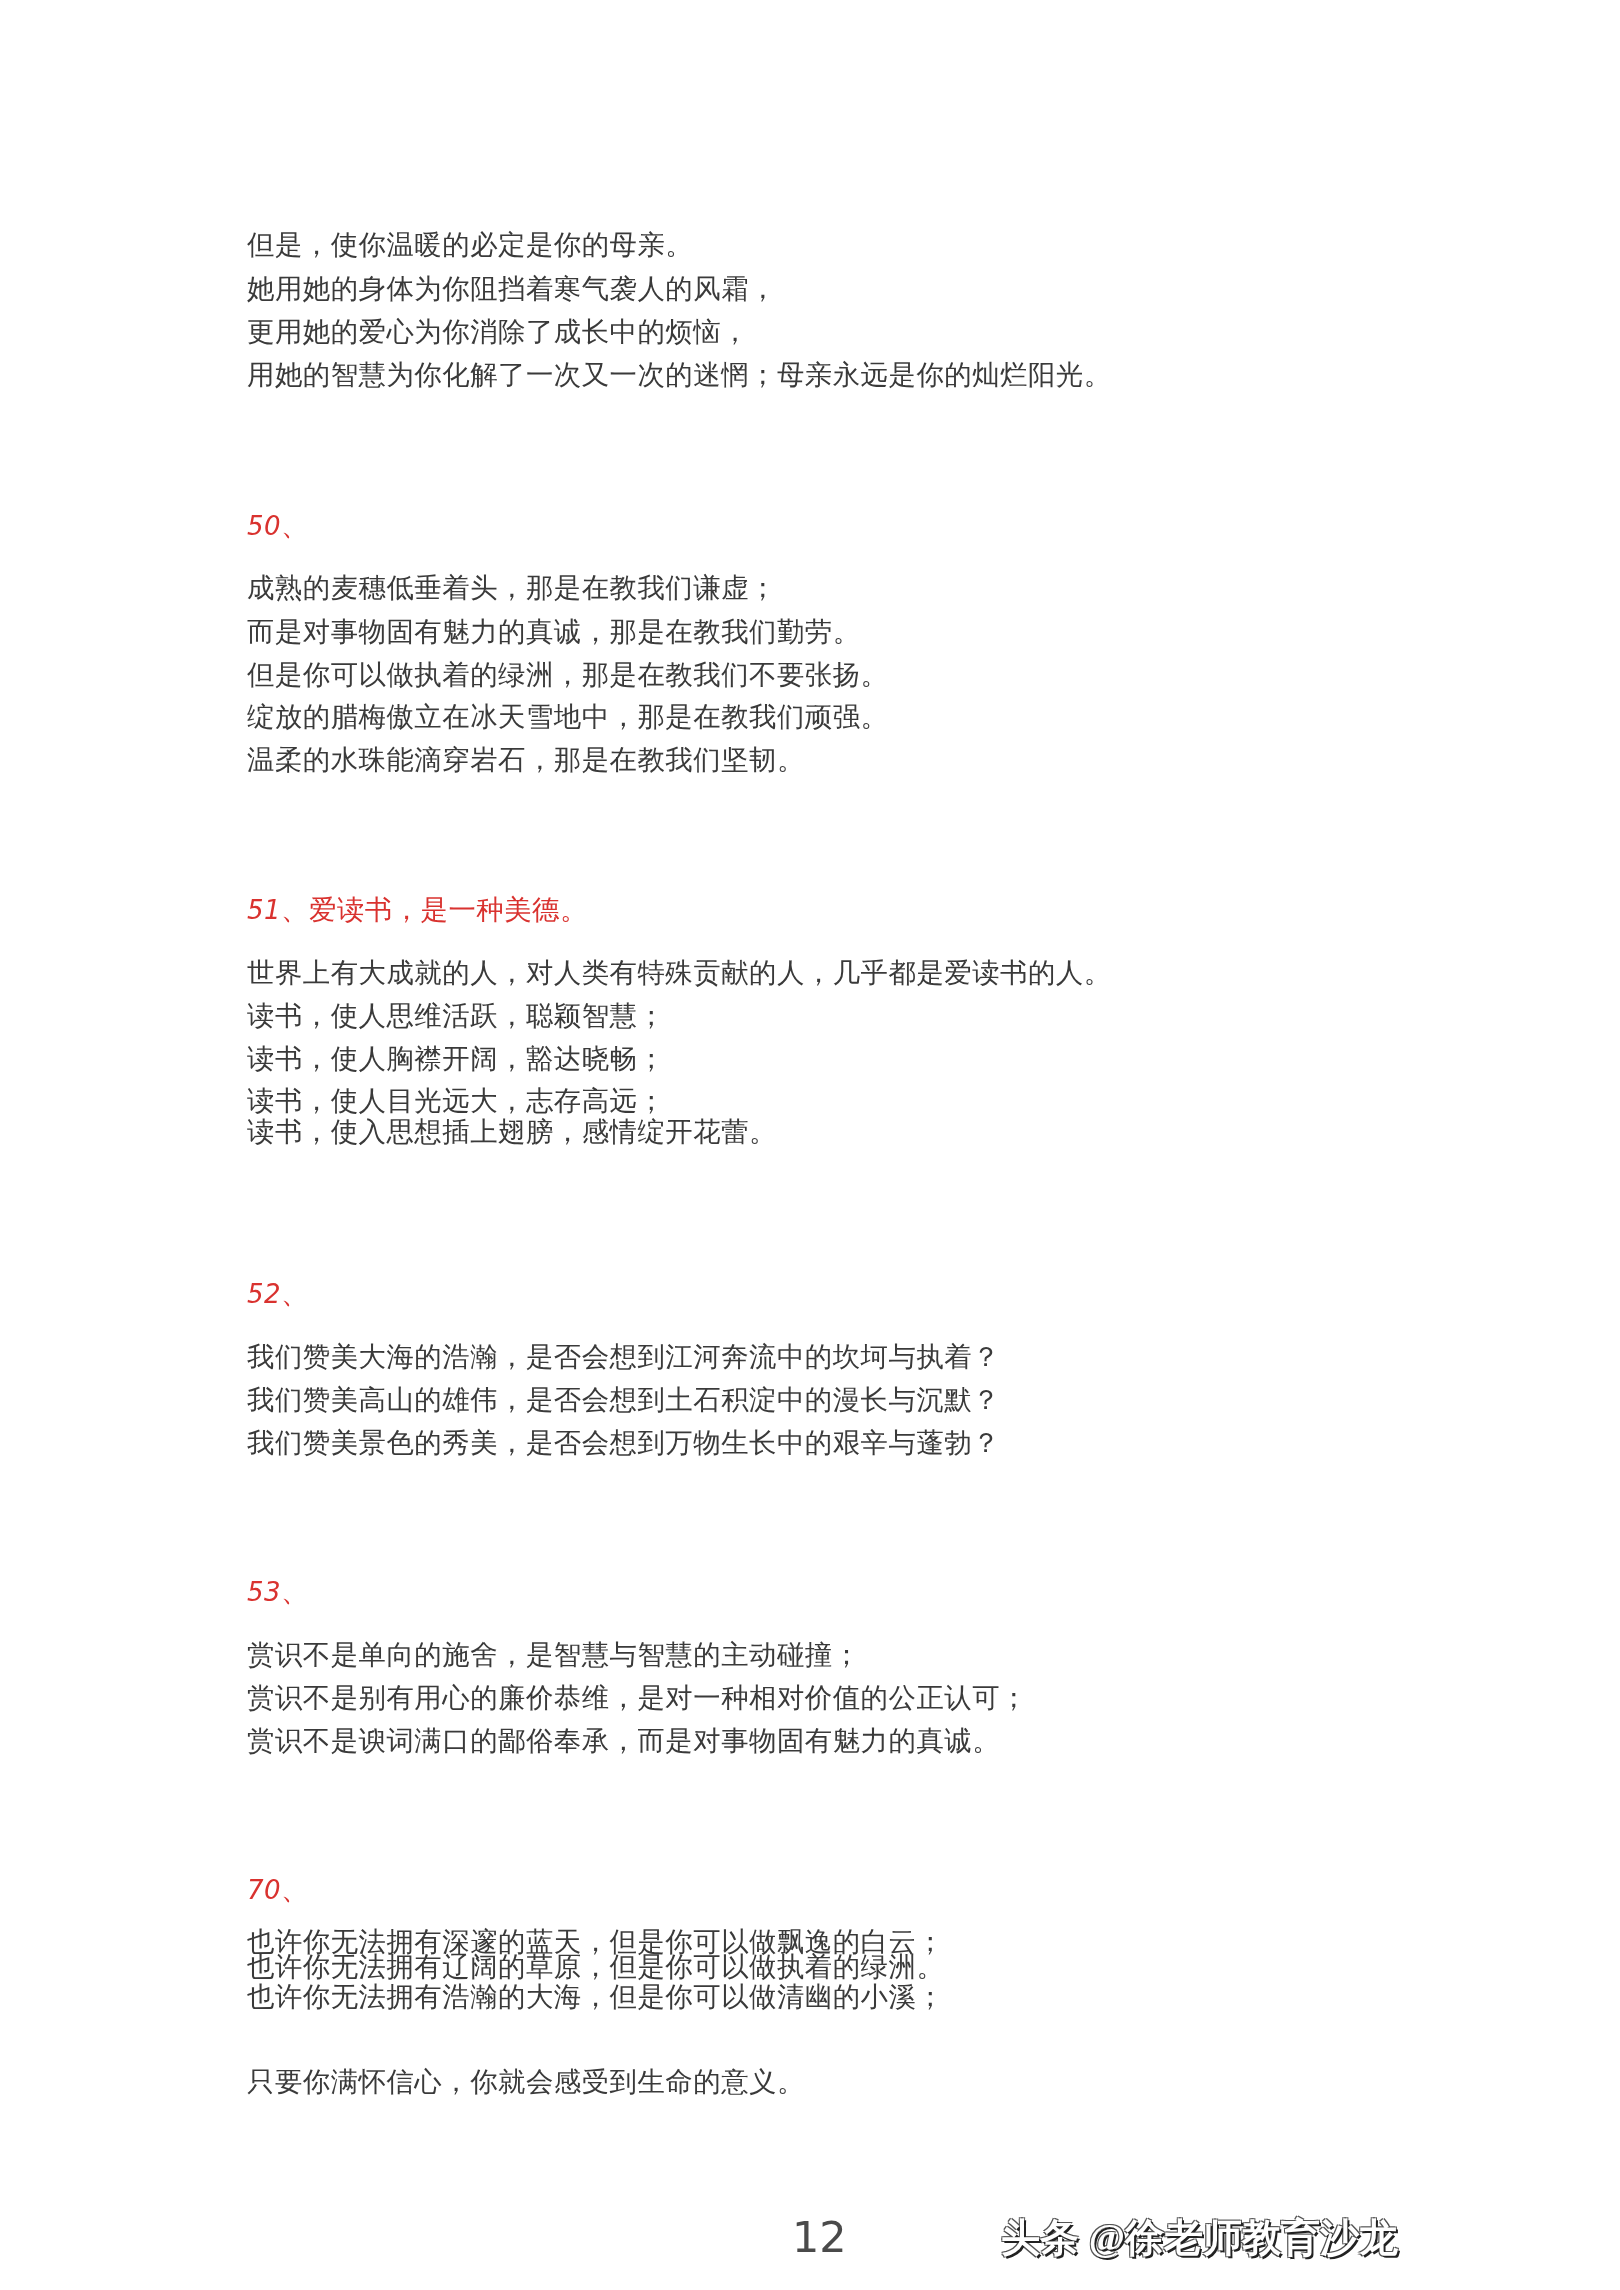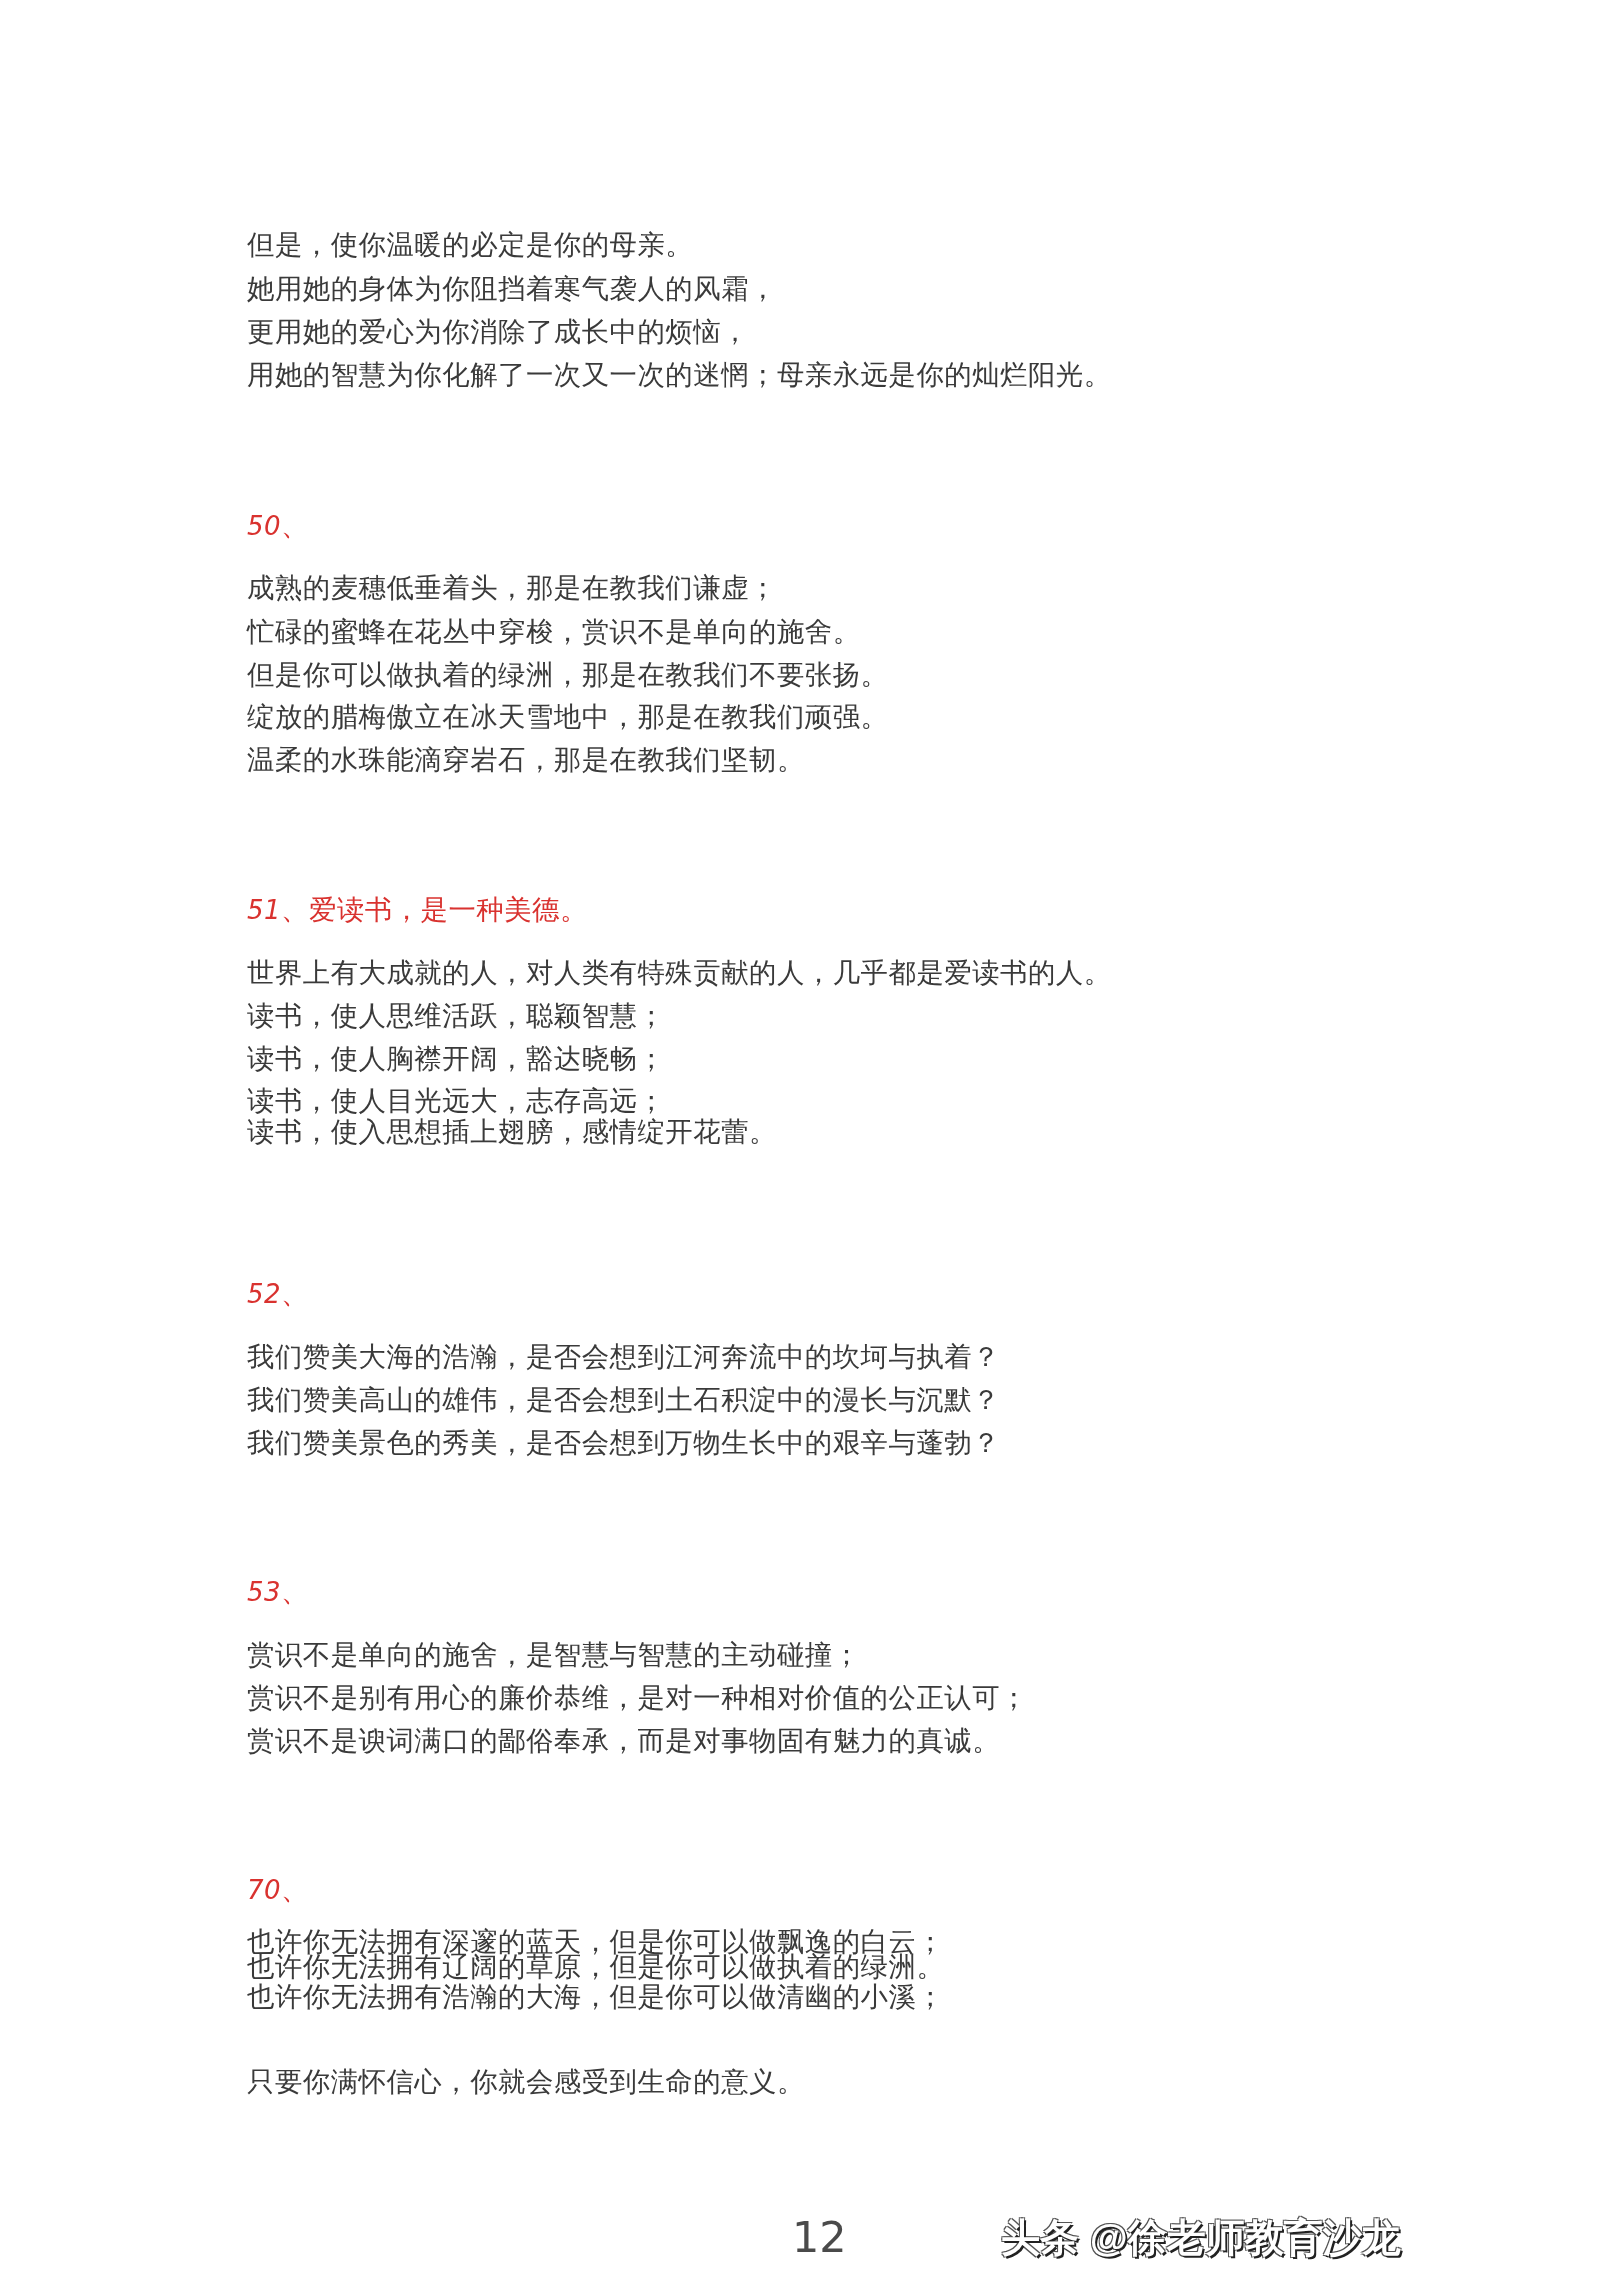--- a/index.html
+++ b/index.html
@@ -51,21 +51,21 @@
       font-family: "DejaVu Sans", "Liberation Sans", sans-serif;
       font-size: 43px;
       line-height: 49px;
       color: #4a4a4a;
       text-align: center;
     }
     .watermark {
       position: absolute;
       left: 1001px;
       top: 2213px;
-      font-family: Liberation Sans, sans-serif;
+      font-family: Liberation Serif, serif;
       font-size: 39px;
       line-height: 49px;
       color: #ffffff;
       font-weight: bold;
       text-shadow: 2px 2px 0 #222, -1px -1px 0 #555, 1px -1px 0 #555, -1px 1px 0 #555;
       white-space: nowrap;
     }
   </style>
 </head>
 <body>
@@ -77,21 +77,21 @@
     <div class="line" style="top:271px">她用她的身体为你阻挡着寒气袭人的风霜，</div>
     <div class="line" style="top:314px">更用她的爱心为你消除了成长中的烦恼，</div>
     <div class="line" style="top:357px">用她的智慧为你化解了一次又一次的迷惘；母亲永远是你的灿烂阳光。</div>
   </div>
 
   <div>
     <div class="heading" style="top:508px">
       <span class="num">50</span><span>、</span><span></span>
     </div>
     <div class="line" style="top:570px">成熟的麦穗低垂着头，那是在教我们谦虚；</div>
-    <div class="line" style="top:614px">忙碌的蜜蜂在花丛中穿梭，赏识不是单向的施舍。</div>
+    <div class="line" style="top:614px">而是对事物固有魅力的真诚，那是在教我们勤劳。</div>
     <div class="line" style="top:657px">但是你可以做执着的绿洲，那是在教我们不要张扬。</div>
     <div class="line" style="top:699px">绽放的腊梅傲立在冰天雪地中，那是在教我们顽强。</div>
     <div class="line" style="top:742px">温柔的水珠能滴穿岩石，那是在教我们坚韧。</div>
   </div>
 
   <div>
     <div class="heading" style="top:892px">
       <span class="num">51</span><span>、</span><span>爱读书，是一种美德。</span>
     </div>
     <div class="line" style="top:955px">世界上有大成就的人，对人类有特殊贡献的人，几乎都是爱读书的人。</div>

